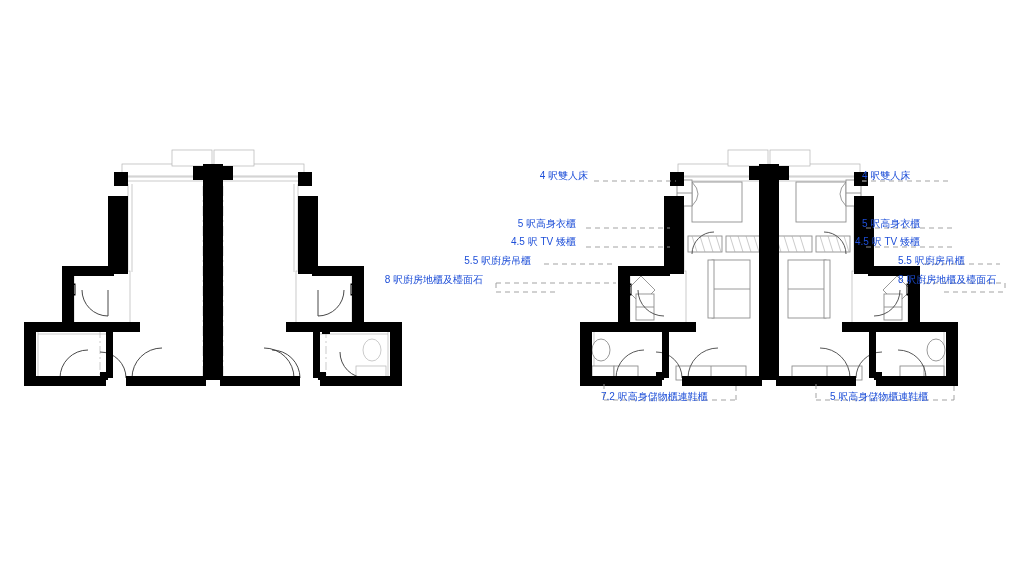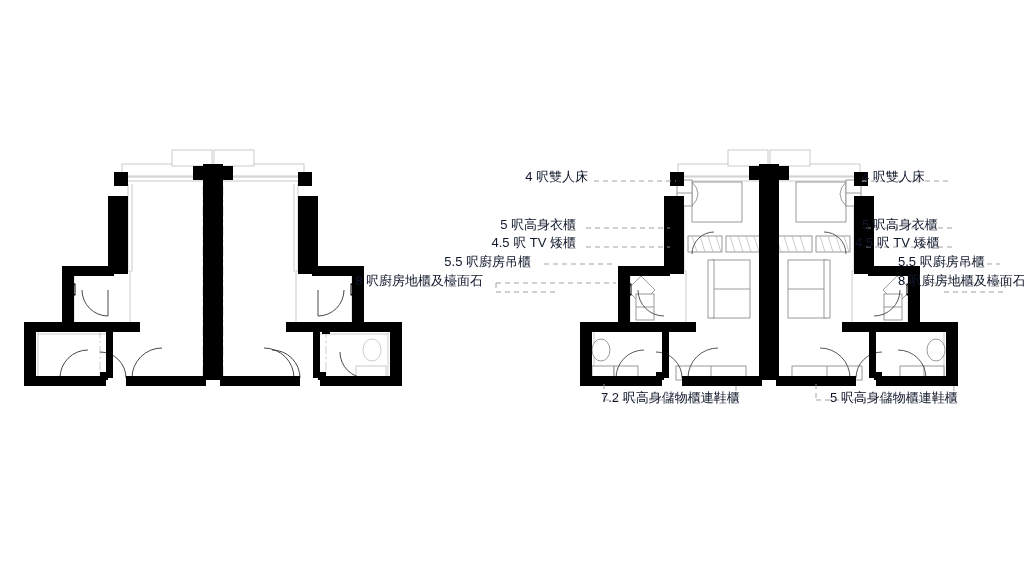--- a/index.html
+++ b/index.html
@@ -5,22 +5,22 @@
   html,body{margin:0;padding:0;background:#ffffff;}
   body{
     width:1024px;height:577px;overflow:hidden;
     font-family:"Liberation Sans","DejaVu Sans",sans-serif;
     background:#ffffff;
   }
   #stage{position:relative;width:1024px;height:577px;background:#fff;}
   .plan-svg{position:absolute;top:0;left:0;width:1024px;height:577px;}
   .lbl{
     position:absolute;
-    font-size:13px;
-    color:#0f172a;
+    font-size:10px;
+    color:#1d4ed8;
     white-space:nowrap;
     line-height:1.1;
     font-family:"Liberation Sans","DejaVu Sans",sans-serif;
   }
   .lbl.r{text-align:right;}
   .lbl.l{text-align:left;}
 </style>
 </head>
 <body>
 

